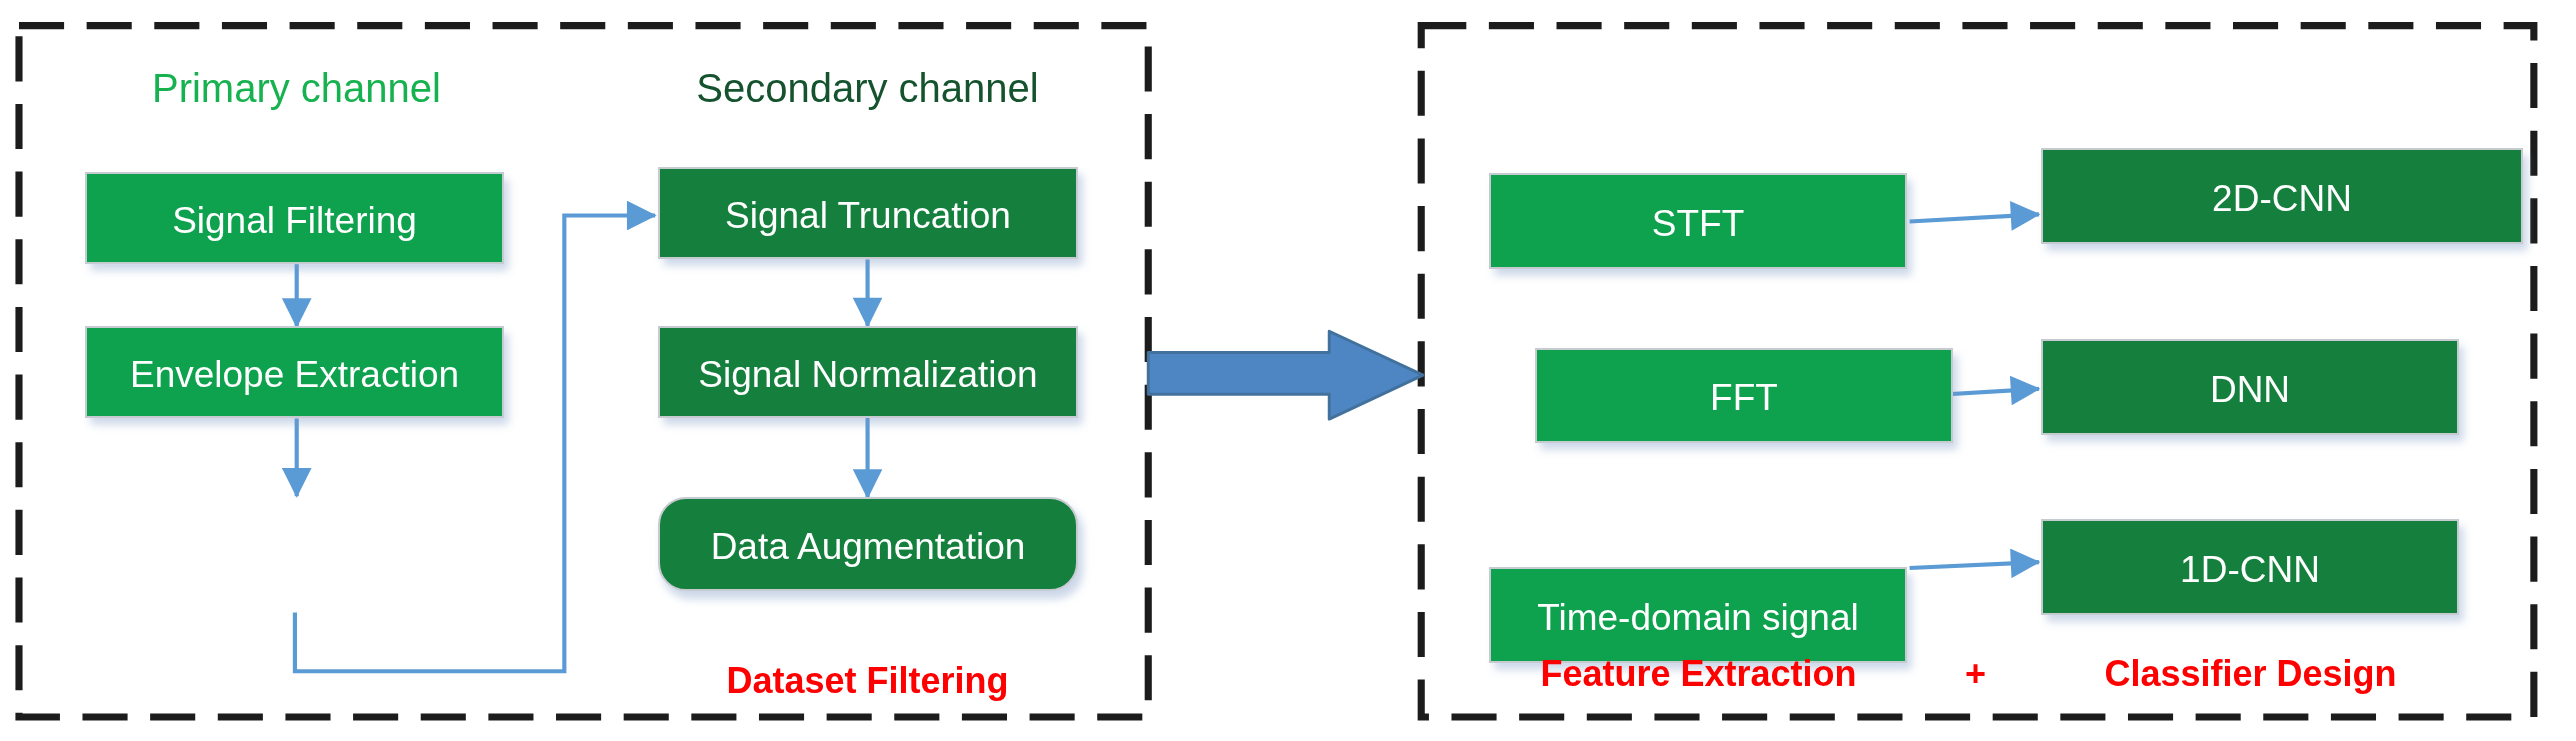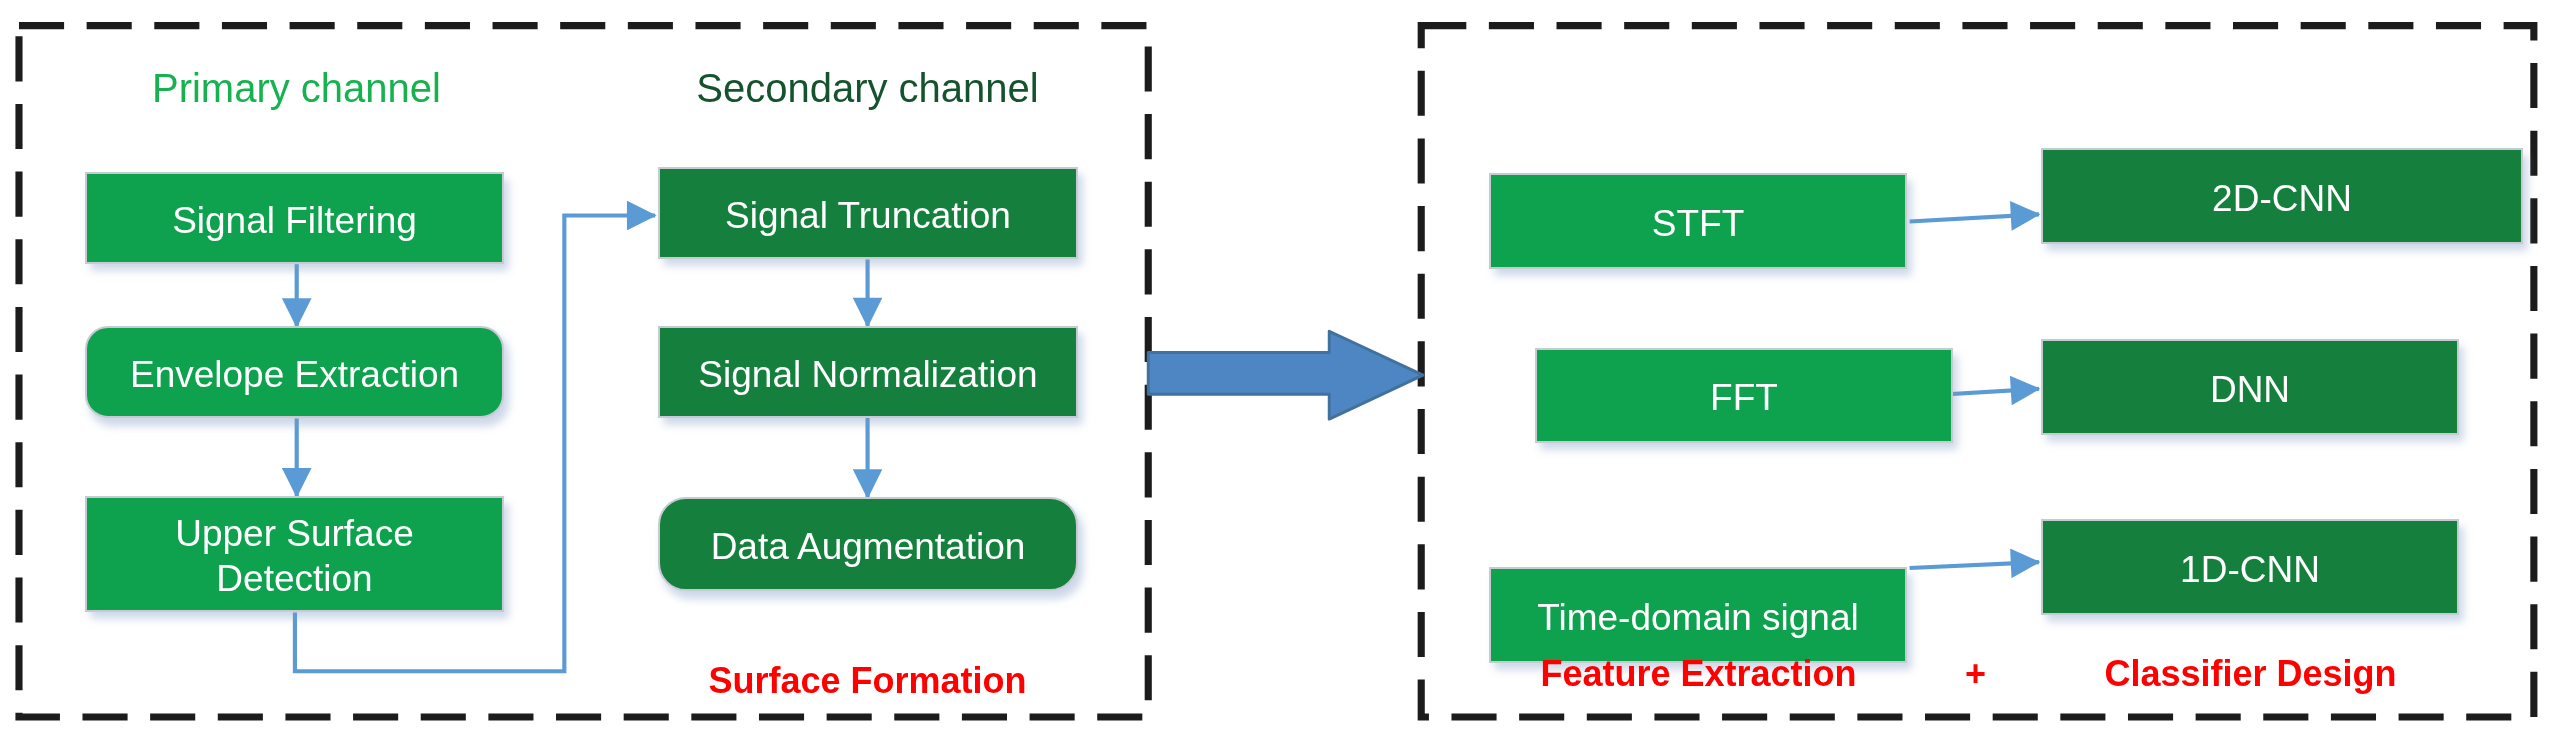--- a/index.html
+++ b/index.html
@@ -90,33 +90,30 @@
 
     <polygon points="1935,594 2240,594 2240,558 2398,632 2240,706 2240,664 1935,664" fill="#4e86c4" stroke="#41719c" stroke-width="5" stroke-linejoin="round"></polygon>
   </svg>
 
   <div class="channel-title green" style="left:89px; top:66px; width:415px;">Primary channel</div>
 
   <div class="channel-title purple" style="left:660px; top:66px; width:415px;">Secondary channel</div>
 
   <div class="node green" style="left:85px; top:172px; width:419px; height:92px;">Signal Filtering</div>
 
-  <div class="node green" style="left:85px; top:326px; width:419px; height:92px;border-radius:23px;">Envelope Extraction</div>
+  <div class="node green" style="left:85px; top:326px; width:419px; height:92px;">Envelope Extraction</div>
 
-  <div class="node green" style="left:85px; top:496px; width:419px; height:116px;">
-    <span class="wrap-narrow">Upper Surface Detection</span>
-  </div>
 
   <div class="node purple" style="left:658px; top:167px; width:420px; height:92px;">Signal Truncation</div>
 
   <div class="node purple" style="left:658px; top:326px; width:420px; height:92px;">Signal Normalization</div>
 
   <div class="node purple" style="left:658px; top:497px; width:420px; height:94px;border-radius:28px;">Data Augmentation</div>
 
-  <div class="caption" style="left:660px; top:660px; width:415px;">Surface Formation</div>
+  <div class="caption" style="left:660px; top:660px; width:415px;">Dataset Filtering</div>
 
   <div class="node green" style="left:1489px; top:173px; width:418px; height:96px;">STFT</div>
 
   <div class="node green" style="left:1489px; top:348px; width:418px; height:95px;margin-left:46px;">FFT</div>
 
   <div class="node green" style="left:1489px; top:519px; width:418px; height:96px;margin-top:48px;">Time-domain signal</div>
 
   <div class="node purple" style="left:2041px; top:148px; width:482px; height:96px;">2D-CNN</div>
 
   <div class="node purple" style="left:2041px; top:339px; width:418px; height:96px;">DNN</div>

